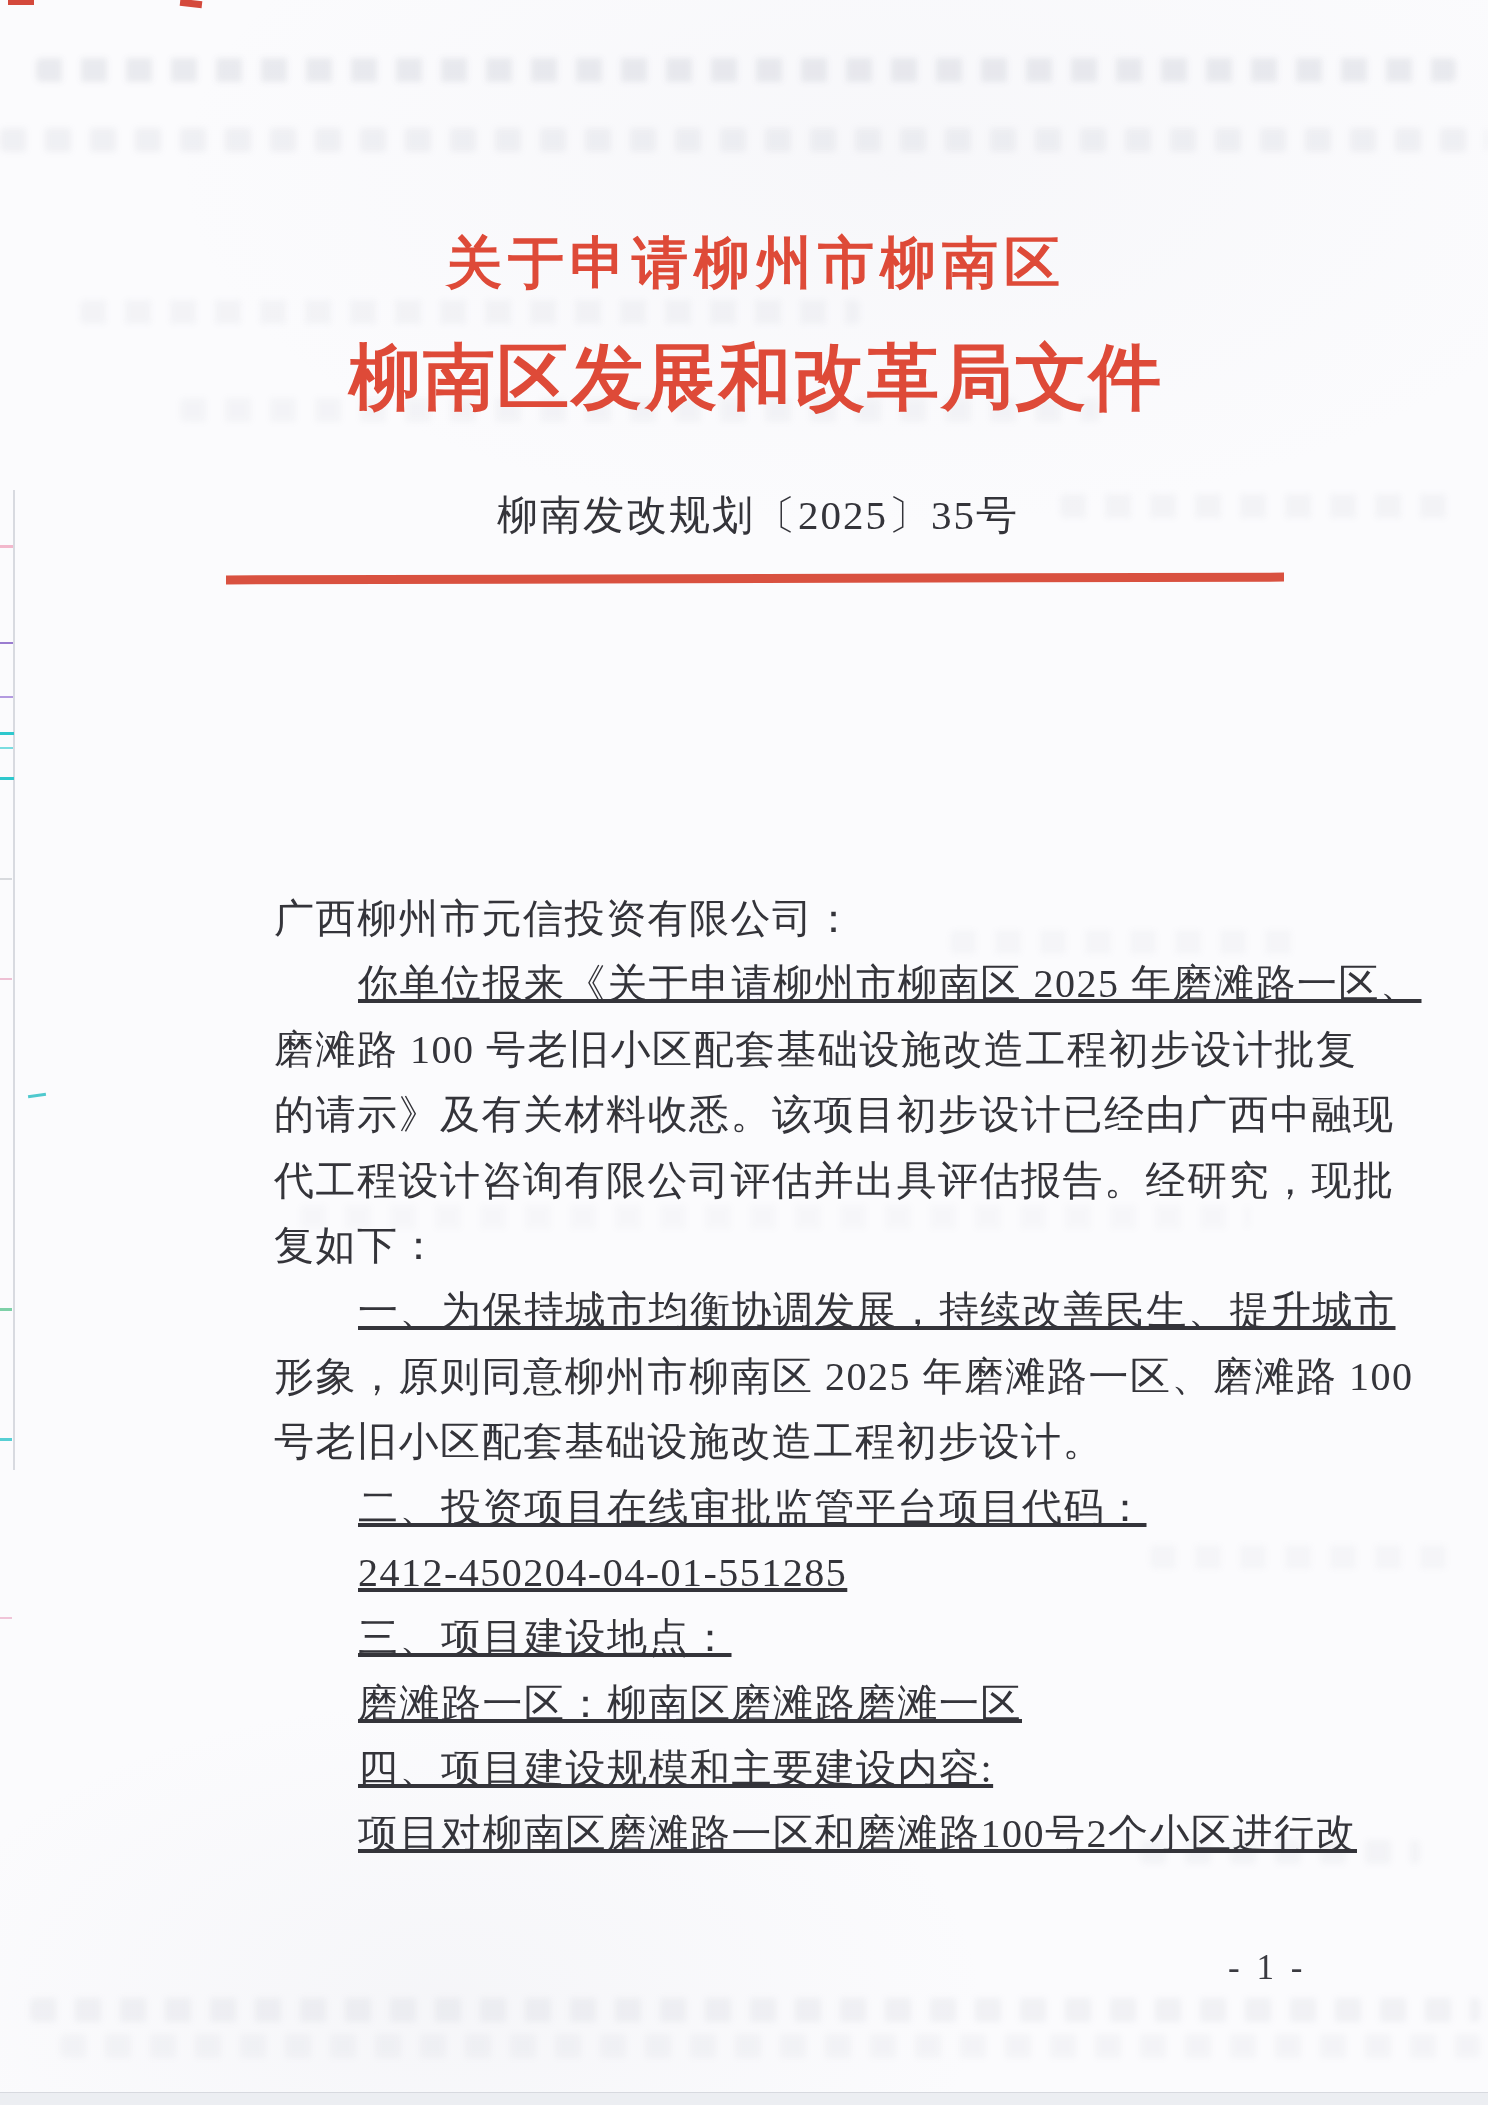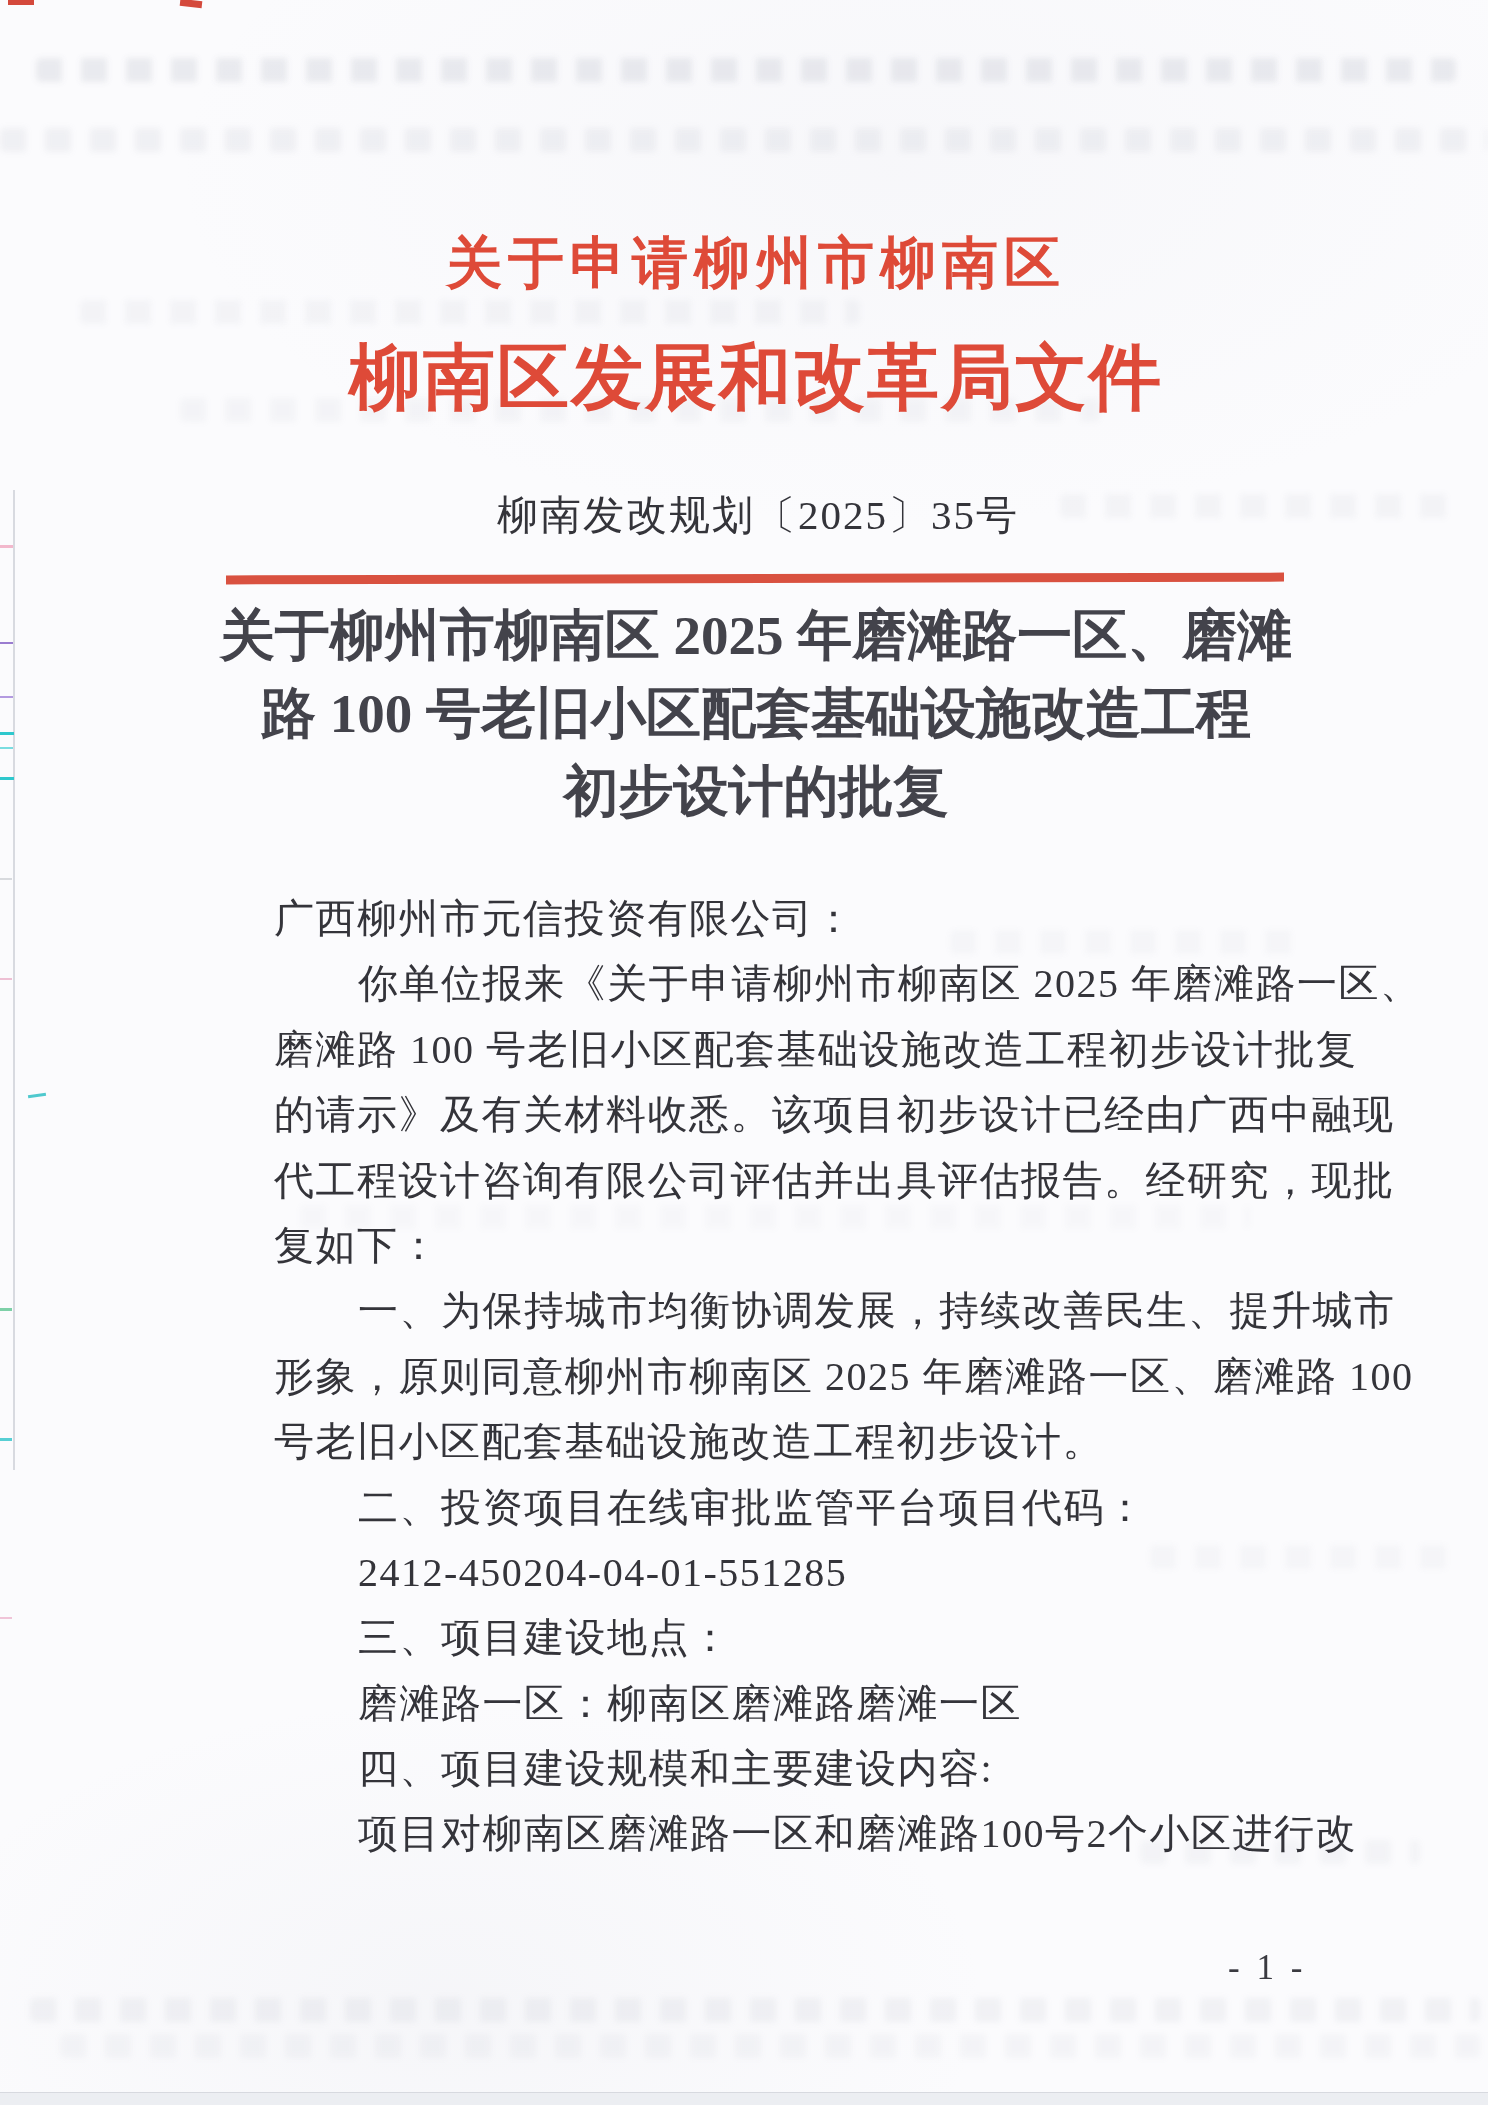--- a/index.html
+++ b/index.html
@@ -49,21 +49,21 @@
     letter-spacing:0px;
   }
   
   .doc-body{
     position:absolute;top:886px;left:230px;width:1080px;
     font-size:40px;line-height:65.4px;letter-spacing:1.5px;
     color:var(--body-ink,#34343a);
     margin-left:44px;
   }
   .body-line{white-space:nowrap;height:65.4px;}
-  .body-line.indent{padding-left:84px;}
+  .body-line.indent{padding-left:84px;text-decoration:underline;}
   .page-number{
     position:absolute;top:1948px;left:1228px;
     font-size:35px;letter-spacing:4px;
     color:#3a3a40;white-space:nowrap;
   }
   
   .ghost{
     position:absolute;height:24px;border-radius:5px;
     background:repeating-linear-gradient(90deg, rgba(148,153,170,.20) 0 26px, rgba(148,153,170,0) 26px 45px);
     filter:blur(3px);
@@ -108,26 +108,20 @@
   <div class="edge-mark" style="top:1308px;left:0;width:12px;height:3px;background:#7ed0a8;"></div>
   <div class="edge-mark" style="top:1438px;left:0;width:12px;height:3px;background:#57cfd4;"></div>
   <div class="edge-mark" style="top:1617px;left:0;width:12px;height:2px;background:#f0c4d8;"></div>
   <div class="bottom-band"></div>
 
   <div class="region-line">关于申请柳州市柳南区</div>
   <div class="agency-line">柳南区发展和改革局文件</div>
   <div class="doc-number">柳南发改规划〔2025〕35号</div>
   <div class="red-rule"></div>
 
-  <div class="doc-title">
-
-  <div class="title-line">关于柳州市柳南区 2025 年磨滩路一区、磨滩</div>
-      <div class="title-line">路 100 号老旧小区配套基础设施改造工程</div>
-      <div class="title-line">初步设计的批复</div>
-    </div>
 
   <div class="doc-body">
 
   <div class="body-line">广西柳州市元信投资有限公司：</div>
       <div class="body-line indent">你单位报来《关于申请柳州市柳南区 2025 年磨滩路一区、</div>
       <div class="body-line">磨滩路 100 号老旧小区配套基础设施改造工程初步设计批复</div>
       <div class="body-line">的请示》及有关材料收悉。该项目初步设计已经由广西中融现</div>
       <div class="body-line">代工程设计咨询有限公司评估并出具评估报告。经研究，现批</div>
       <div class="body-line">复如下：</div>
       <div class="body-line indent">一、为保持城市均衡协调发展，持续改善民生、提升城市</div>

